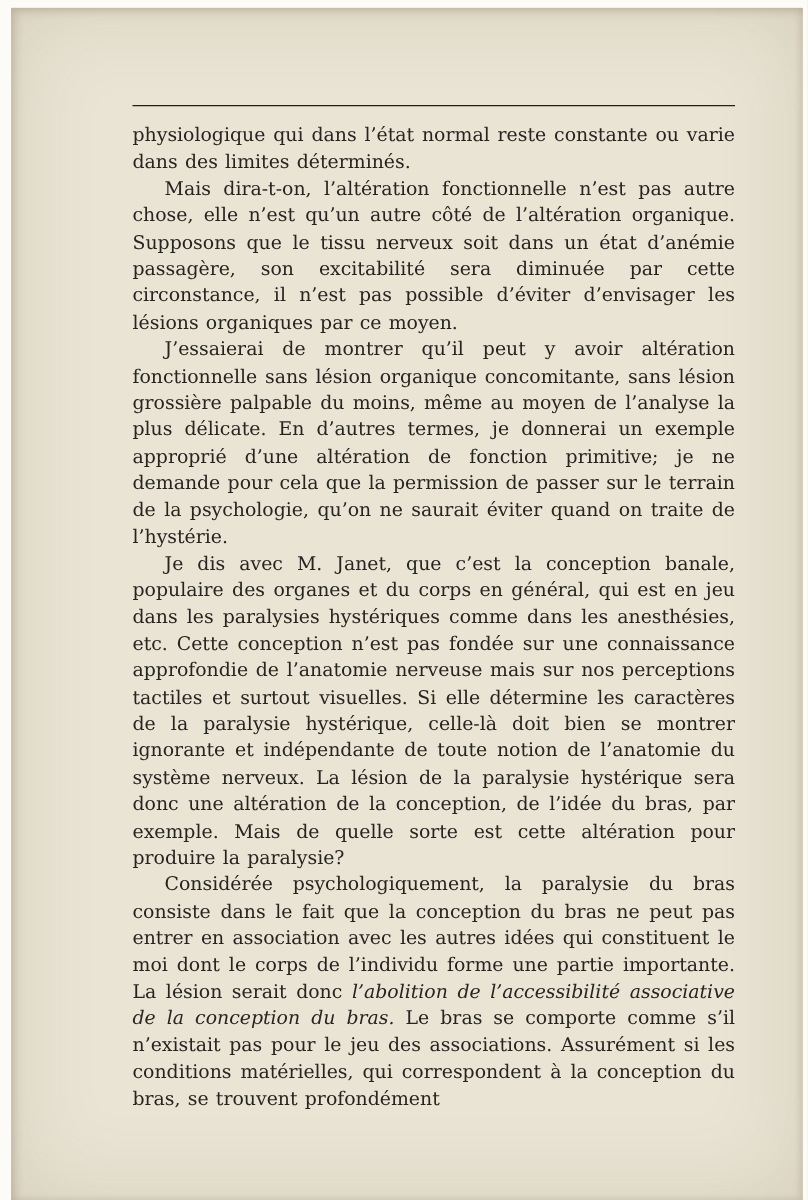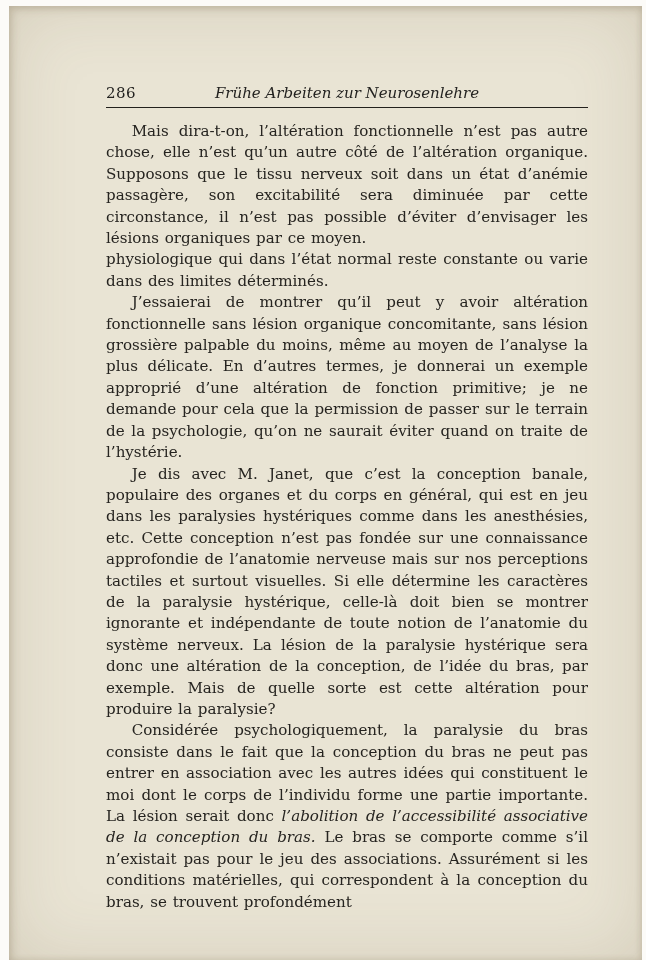--- a/index.html
+++ b/index.html
@@ -66,27 +66,22 @@
   }
   .para.indent { text-indent: 1.7em; }
   .para em { font-style: italic; }
 </style>
 </head>
 <body>
 
 <div class="scan">
   <div class="paper"></div>
   <div class="content">
-    <header class="running">
-      <span class="pagenum">286</span>
-      <span class="title">Frühe Arbeiten zur Neurosenlehre</span>
-      <span></span>
-    </header>
     <hr class="rule">
     <main id="body-text">
+        <p class="para"><span>physiologique qui dans l’état normal reste constante ou varie dans des limites déterminés.</span></p>
         <p class="para indent"><span>Mais dira-t-on, l’altération fonctionnelle n’est pas autre chose, elle n’est qu’un autre côté de l’altération organique. Supposons que le tissu nerveux soit dans un état d’anémie passagère, son excitabilité sera diminuée par cette circonstance, il n’est pas possible d’éviter d’envisager les lésions organiques par ce moyen.</span></p>
-        <p class="para"><span>physiologique qui dans l’état normal reste constante ou varie dans des limites déterminés.</span></p>
         <p class="para indent"><span>J’essaierai de montrer qu’il peut y avoir altération fonctionnelle sans lésion organique concomitante, sans lésion grossière palpable du moins, même au moyen de l’analyse la plus délicate. En d’autres termes, je donnerai un exemple approprié d’une altération de fonction primitive; je ne demande pour cela que la permission de passer sur le terrain de la psychologie, qu’on ne saurait éviter quand on traite de l’hystérie.</span></p>
         <p class="para indent"><span>Je dis avec M. Janet, que c’est la conception banale, populaire des organes et du corps en général, qui est en jeu dans les paralysies hystériques comme dans les anesthésies, etc. Cette conception n’est pas fondée sur une connaissance approfondie de l’anatomie nerveuse mais sur nos perceptions tactiles et surtout visuelles. Si elle détermine les caractères de la paralysie hystérique, celle-là doit bien se montrer ignorante et indépendante de toute notion de l’anatomie du système nerveux. La lésion de la paralysie hystérique sera donc une altération de la conception, de l’idée du bras, par exemple. Mais de quelle sorte est cette altération pour produire la paralysie?</span></p>
         <p class="para indent"><span>Considérée psychologiquement, la paralysie du bras consiste dans le fait que la conception du bras ne peut pas entrer en association avec les autres idées qui constituent le moi dont le corps de l’individu forme une partie importante. La lésion serait donc </span><em>l’abolition de l’accessibilité associative de la conception du bras.</em><span> Le bras se comporte comme s’il n’existait pas pour le jeu des associations. Assurément si les conditions matérielles, qui correspondent à la conception du bras, se trouvent profondément</span></p>
       </main>
   </div>
 </div>
 
 </body></html>

